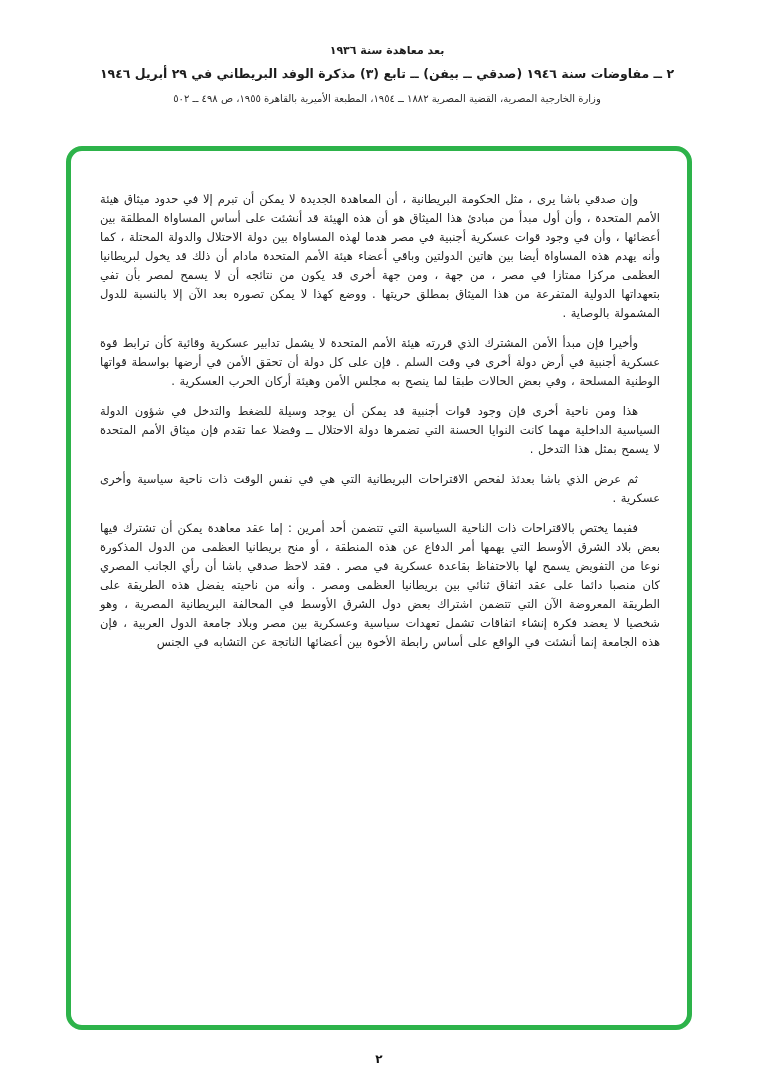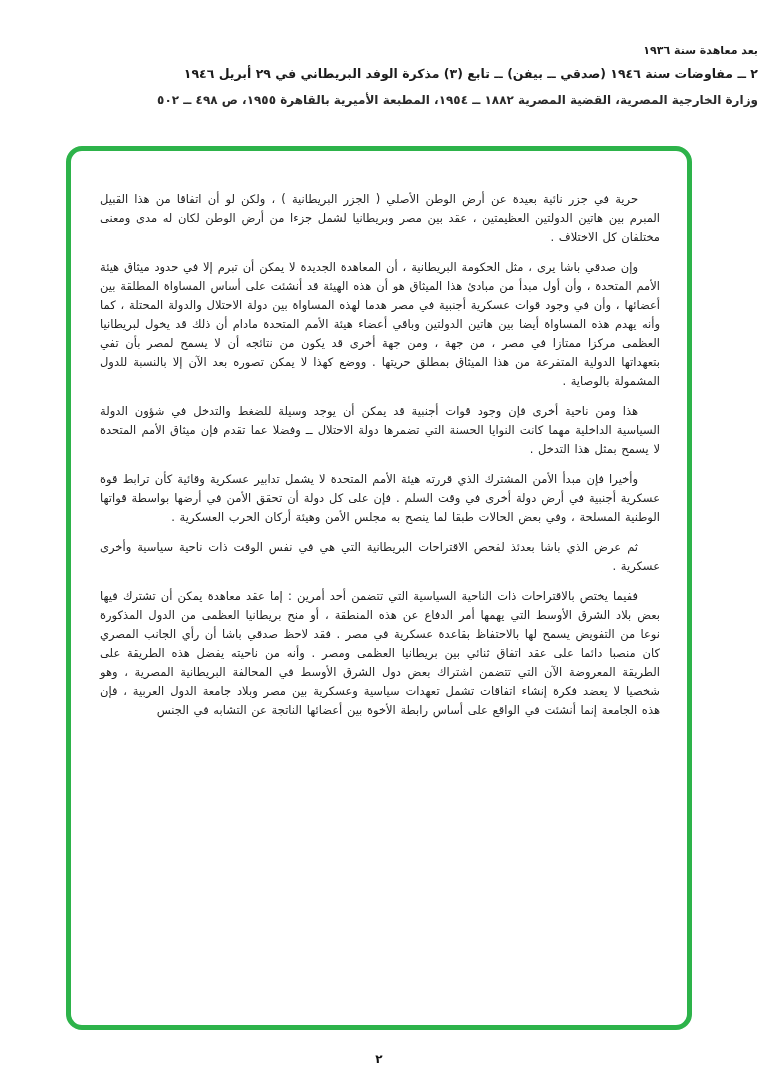--- a/index.html
+++ b/index.html
@@ -15,36 +15,37 @@
     font-family: "DejaVu Sans", sans-serif;
     direction: rtl;
     overflow: hidden;
   }
   
   .header {
     position: absolute;
     top: 44px;
     left: 16px;
     right: 0;
+    text-align: center;
     color: #1c1c1c;
   }
   .header .line1 {
     font-size: 11px;
     font-weight: bold;
     letter-spacing: 0.5px;
     margin-bottom: 9px;
   }
   .header .line2 {
     font-size: 12.5px;
     font-weight: bold;
     margin-bottom: 12px;
   }
   .header .line3 {
-    font-size: 12px;
-    font-weight: bold;
+    font-size: 10px;
+    font-weight: normal;
     color: #2a2a2a;
   }
   
   .highlight-box {
     position: absolute;
     top: 146px;
     left: 66px;
     width: 626px;
     height: 884px;
     border: 5px solid #2db34a;
@@ -88,23 +89,22 @@
 
   <div class="header">
     <div class="line1">بعد معاهدة سنة ١٩٣٦</div>
     <div class="line2">٢ ــ مفاوضات سنة ١٩٤٦ (صدقي ــ بيفن) ــ تابع (٣) مذكرة الوفد البريطاني في ٢٩ أبريل ١٩٤٦</div>
     <div class="line3">وزارة الخارجية المصرية، القضية المصرية ١٨٨٢ ــ ١٩٥٤، المطبعة الأميرية بالقاهرة ١٩٥٥، ص ٤٩٨ ــ ٥٠٢</div>
   </div>
 
   <div class="highlight-box"></div>
 
   <div class="scan-body">
-    <p>حرية في جزر نائية بعيدة عن أرض الوطن الأصلي ( الجزر البريطانية ) ، ولكن لو أن اتفاقا من هذا القبيل المبرم بين هاتين الدولتين العظيمتين ، عقد بين مصر وبريطانيا لشمل جزءا من أرض الوطن لكان له مدى ومعنى مختلفان كل الاختلاف .</p>
     <p>وإن صدقي باشا يرى ، مثل الحكومة البريطانية ، أن المعاهدة الجديدة لا يمكن أن تبرم إلا في حدود ميثاق هيئة الأمم المتحدة ، وأن أول مبدأ من مبادئ هذا الميثاق هو أن هذه الهيئة قد أنشئت على أساس المساواة المطلقة بين أعضائها ، وأن في وجود قوات عسكرية أجنبية في مصر هدما لهذه المساواة بين دولة الاحتلال والدولة المحتلة ، كما وأنه يهدم هذه المساواة أيضا بين هاتين الدولتين وباقي أعضاء هيئة الأمم المتحدة مادام أن ذلك قد يخول لبريطانيا العظمى مركزا ممتازا في مصر ، من جهة ، ومن جهة أخرى قد يكون من نتائجه أن لا يسمح لمصر بأن تفي بتعهداتها الدولية المتفرعة من هذا الميثاق بمطلق حريتها . ووضع كهذا لا يمكن تصوره بعد الآن إلا بالنسبة للدول المشمولة بالوصاية .</p>
+    <p>وأخيرا فإن مبدأ الأمن المشترك الذي قررته هيئة الأمم المتحدة لا يشمل تدابير عسكرية وقائية كأن ترابط قوة عسكرية أجنبية في أرض دولة أخرى في وقت السلم . فإن على كل دولة أن تحقق الأمن في أرضها بواسطة قواتها الوطنية المسلحة ، وفي بعض الحالات طبقا لما ينصح به مجلس الأمن وهيئة أركان الحرب العسكرية .</p>
     <p>هذا ومن ناحية أخرى فإن وجود قوات أجنبية قد يمكن أن يوجد وسيلة للضغط والتدخل في شؤون الدولة السياسية الداخلية مهما كانت النوايا الحسنة التي تضمرها دولة الاحتلال ــ وفضلا عما تقدم فإن ميثاق الأمم المتحدة لا يسمح بمثل هذا التدخل .</p>
-    <p>وأخيرا فإن مبدأ الأمن المشترك الذي قررته هيئة الأمم المتحدة لا يشمل تدابير عسكرية وقائية كأن ترابط قوة عسكرية أجنبية في أرض دولة أخرى في وقت السلم . فإن على كل دولة أن تحقق الأمن في أرضها بواسطة قواتها الوطنية المسلحة ، وفي بعض الحالات طبقا لما ينصح به مجلس الأمن وهيئة أركان الحرب العسكرية .</p>
     <p>ثم عرض الذي باشا بعدئذ لفحص الاقتراحات البريطانية التي هي في نفس الوقت ذات ناحية سياسية وأخرى عسكرية .</p>
     <p>ففيما يختص بالاقتراحات ذات الناحية السياسية التي تتضمن أحد أمرين : إما عقد معاهدة يمكن أن تشترك فيها بعض بلاد الشرق الأوسط التي يهمها أمر الدفاع عن هذه المنطقة ، أو منح بريطانيا العظمى من الدول المذكورة نوعا من التفويض يسمح لها بالاحتفاظ بقاعدة عسكرية في مصر . فقد لاحظ صدقي باشا أن رأي الجانب المصري كان منصبا دائما على عقد اتفاق ثنائي بين بريطانيا العظمى ومصر . وأنه من ناحيته يفضل هذه الطريقة على الطريقة المعروضة الآن التي تتضمن اشتراك بعض دول الشرق الأوسط في المحالفة البريطانية المصرية ، وهو شخصيا لا يعضد فكرة إنشاء اتفاقات تشمل تعهدات سياسية وعسكرية بين مصر وبلاد جامعة الدول العربية ، فإن هذه الجامعة إنما أنشئت في الواقع على أساس رابطة الأخوة بين أعضائها الناتجة عن التشابه في الجنس</p>
   </div>
 
   <div class="page-number">٢</div>
 
 </div>
 
 </body></html>

